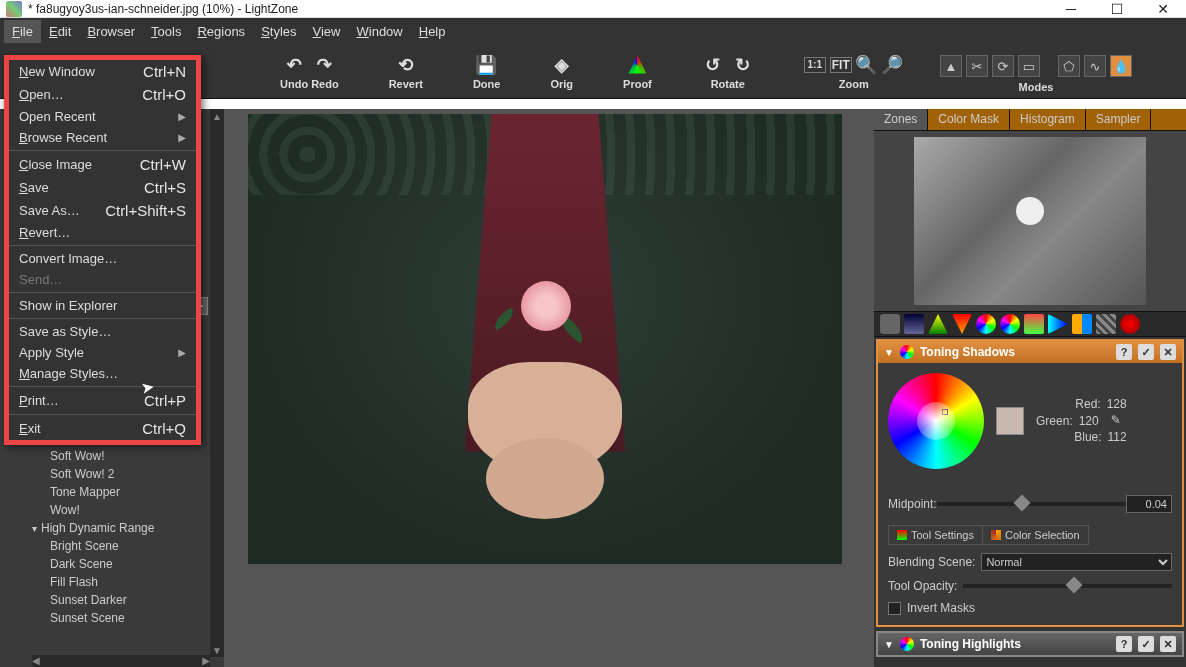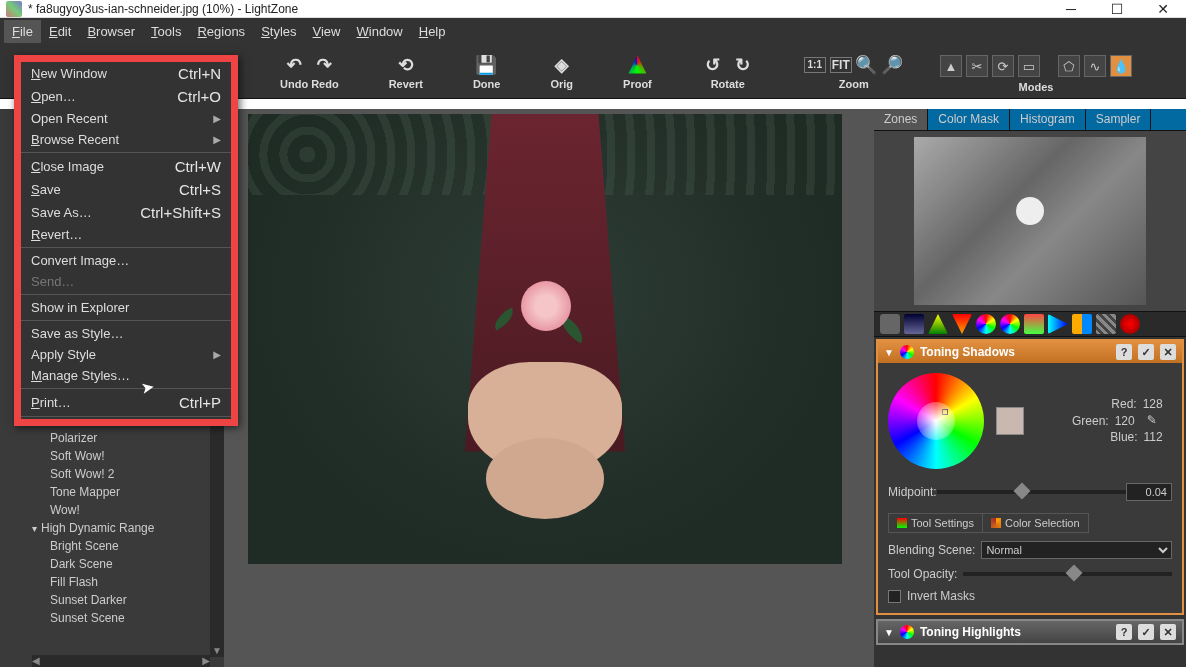--- a/index.html
+++ b/index.html
@@ -52,21 +52,21 @@
 .photo .sweater { position: absolute; left: 35%; top: 0; width: 30%; height: 75%; background: linear-gradient(#6b2530,#4a1a22); clip-path: polygon(20% 0,80% 0,95% 100%,5% 100%); }
 .photo .hand1 { position: absolute; left: 37%; top: 55%; width: 26%; height: 25%; background: #d8b098; border-radius: 40% 40% 50% 50%; }
 .photo .hand2 { position: absolute; left: 40%; top: 72%; width: 20%; height: 18%; background: #d0a890; border-radius: 50%; }
 .photo .flower { position: absolute; left: 46%; top: 37%; width: 50px; height: 50px; background: radial-gradient(circle,#f5c5c8 30%,#e898a5 70%); border-radius: 50%; }
 .photo .leaf { position: absolute; left: 52%; top: 46%; width: 30px; height: 16px; background: #2a5530; border-radius: 0 100% 0 100%; transform: rotate(30deg); }
 .photo .leaf2 { position: absolute; left: 41%; top: 44%; width: 24px; height: 14px; background: #2a5530; border-radius: 100% 0 100% 0; transform: rotate(-25deg); }
 .photo .bokeh { position: absolute; left: 0; top: 0; width: 100%; height: 18%; background: repeating-radial-gradient(circle at 10% 50%, #4a6050 0 8px, transparent 8px 20px); opacity: .3; }
 
 
 .right-panel { width: 312px; background: #333; display: flex; flex-direction: column; }
-.right-tabs { height: 22px; background: #0369a1; display: flex; border-bottom: 1px solid #111; }
+.right-tabs { height: 22px; background: #a16207; display: flex; border-bottom: 1px solid #111; }
 .right-tabs .tab { padding: 3px 10px; font-size: 12px; color: #ccc; border-right: 1px solid #111; cursor: default; }
 .right-tabs .tab.active { background: #555; }
 .zone-preview { height: 180px; background: #444; position: relative; padding: 6px 40px; }
 .zone-img { width: 100%; height: 100%; background: linear-gradient(135deg,#aaa 0%,#666 40%,#888 60%,#555 100%); position: relative; }
 .zone-img .zflower { position: absolute; left: 44%; top: 36%; width: 28px; height: 28px; background: #eee; border-radius: 50%; }
 
 .tool-strip { height: 26px; background: #2a2a2a; display: flex; align-items: center; gap: 4px; padding: 0 6px; border-top: 1px solid #111; border-bottom: 1px solid #111; }
 .tool-strip .ts { width: 20px; height: 20px; border-radius: 2px; }
 
 .panel-section { border: 2px solid #e09040; margin: 2px; background: #3a3a3a; }
@@ -77,37 +77,37 @@
 .ps-header .cwheel { width: 14px; height: 14px; border-radius: 50%; background: conic-gradient(red,yellow,lime,cyan,blue,magenta,red); }
 .ps-header .spacer { flex: 1; }
 .ps-header .hbtn { width: 16px; height: 16px; background: #ddd; color: #333; font-size: 11px; display: flex; align-items: center; justify-content: center; border-radius: 2px; }
 .ps-body { padding: 10px; color: #ccc; font-size: 12px; }
 .color-row { display: flex; align-items: center; gap: 12px; }
 .color-wheel { width: 96px; height: 96px; border-radius: 50%; background: conic-gradient(red,yellow,lime,cyan,blue,magenta,red); position: relative; }
 .color-wheel::after { content: ""; position: absolute; inset: 30%; border-radius: 50%; background: radial-gradient(#fff,transparent); }
 .color-wheel .dot { position: absolute; left: 56%; top: 38%; width: 6px; height: 6px; border: 1px solid #000; }
 .swatch { width: 28px; height: 28px; background: #c8b8b0; border: 1px solid #888; }
 .rgb { font-size: 12px; text-align: right; line-height: 1.4; }
-.rgb-row { display: flex; gap: 6px; justify-content: flex-end; margin-left: 36px; }
+.rgb-row { display: flex; gap: 6px; justify-content: flex-end; }
 .eyedrop { width: 16px; height: 16px; margin-left: 6px; display: inline-flex; align-items: center; }
-.mid-row { display: flex; align-items: center; margin-top: 14px; gap: 0; justify-content: flex-end; }
+.mid-row { display: flex; align-items: center; margin-top: 26px; gap: 0; justify-content: flex-end; }
 .slider { flex: 1; height: 4px; background: #222; position: relative; }
 .slider .thumb { position: absolute; top: -5px; left: 42%; width: 12px; height: 12px; background: #888; transform: rotate(45deg); }
 .val-box { width: 46px; height: 18px; border: 1px solid #666; background: #222; color: #ccc; font-size: 11px; text-align: right; padding-right: 4px; line-height: 16px; }
 .sub-tabs { display: flex; margin-top: 12px; border: 1px solid #555; width: fit-content; }
 .sub-tabs .st { padding: 3px 8px; font-size: 11px; display: flex; align-items: center; gap: 4px; cursor: default; }
 .sub-tabs .st:first-child { border-right: 1px solid #555; }
 .sub-tabs .sq { width: 10px; height: 10px; }
 .blend-row { display: flex; align-items: center; margin-top: 8px; gap: 6px; }
 .blend-row select { flex: 1; background: #222; color: #ccc; border: 1px solid #666; font-size: 11px; height: 18px; }
 .chk-row { display: flex; align-items: center; gap: 6px; margin-top: 8px; }
 .chk-row .chk { width: 13px; height: 13px; border: 1px solid #777; background: #222; }
 
 
-.file-menu { position: absolute; left: 14px; top: 55px; width: 224px; background: #333; border: 7px solid #ef4444; box-shadow: 2px 2px 8px rgba(0,0,0,.6); z-index: 100; }
+.file-menu { position: absolute; left: 4px; top: 55px; width: 197px; background: #333; border: 5px solid #ef4444; box-shadow: 2px 2px 8px rgba(0,0,0,.6); z-index: 100; }
 .fm-item { display: flex; padding: 3px 10px; color: #ddd; font-size: 13px; align-items: center; cursor: default; position: relative; }
 .fm-item .lbl { flex: 1; }
 .fm-item .sc { color: #e5e5e5; font-size: 15px; }
 .fm-item .sub { font-size: 10px; color: #aaa; }
 .fm-item.disabled { color: #777; }
 .fm-sep { height: 1px; background: #555; margin: 2px 0; }
 .fm-item u { text-decoration: underline; }
 .cursor-ptr { position: absolute; left: 141px; top: 378px; z-index: 200; font-size: 16px; color: #fff; transform: rotate(-10deg); pointer-events: none; }
 </style>
 </head>
@@ -399,14 +399,18 @@
     </div>
     <div class="fm-item">
       <span class="lbl"><u>M</u>anage Styles…</span>
     </div>
     <div class="fm-sep"></div>
     <div class="fm-item">
       <span class="lbl"><u>P</u>rint…</span>
       <span class="sc">Ctrl+P</span>
     </div>
     <div class="fm-sep"></div>
+    <div class="fm-item">
+      <span class="lbl"><u>E</u>xit</span>
+      <span class="sc">Ctrl+Q</span>
+    </div>
   </div>
 <div class="cursor-ptr">➤</div>
 
 </body></html>

